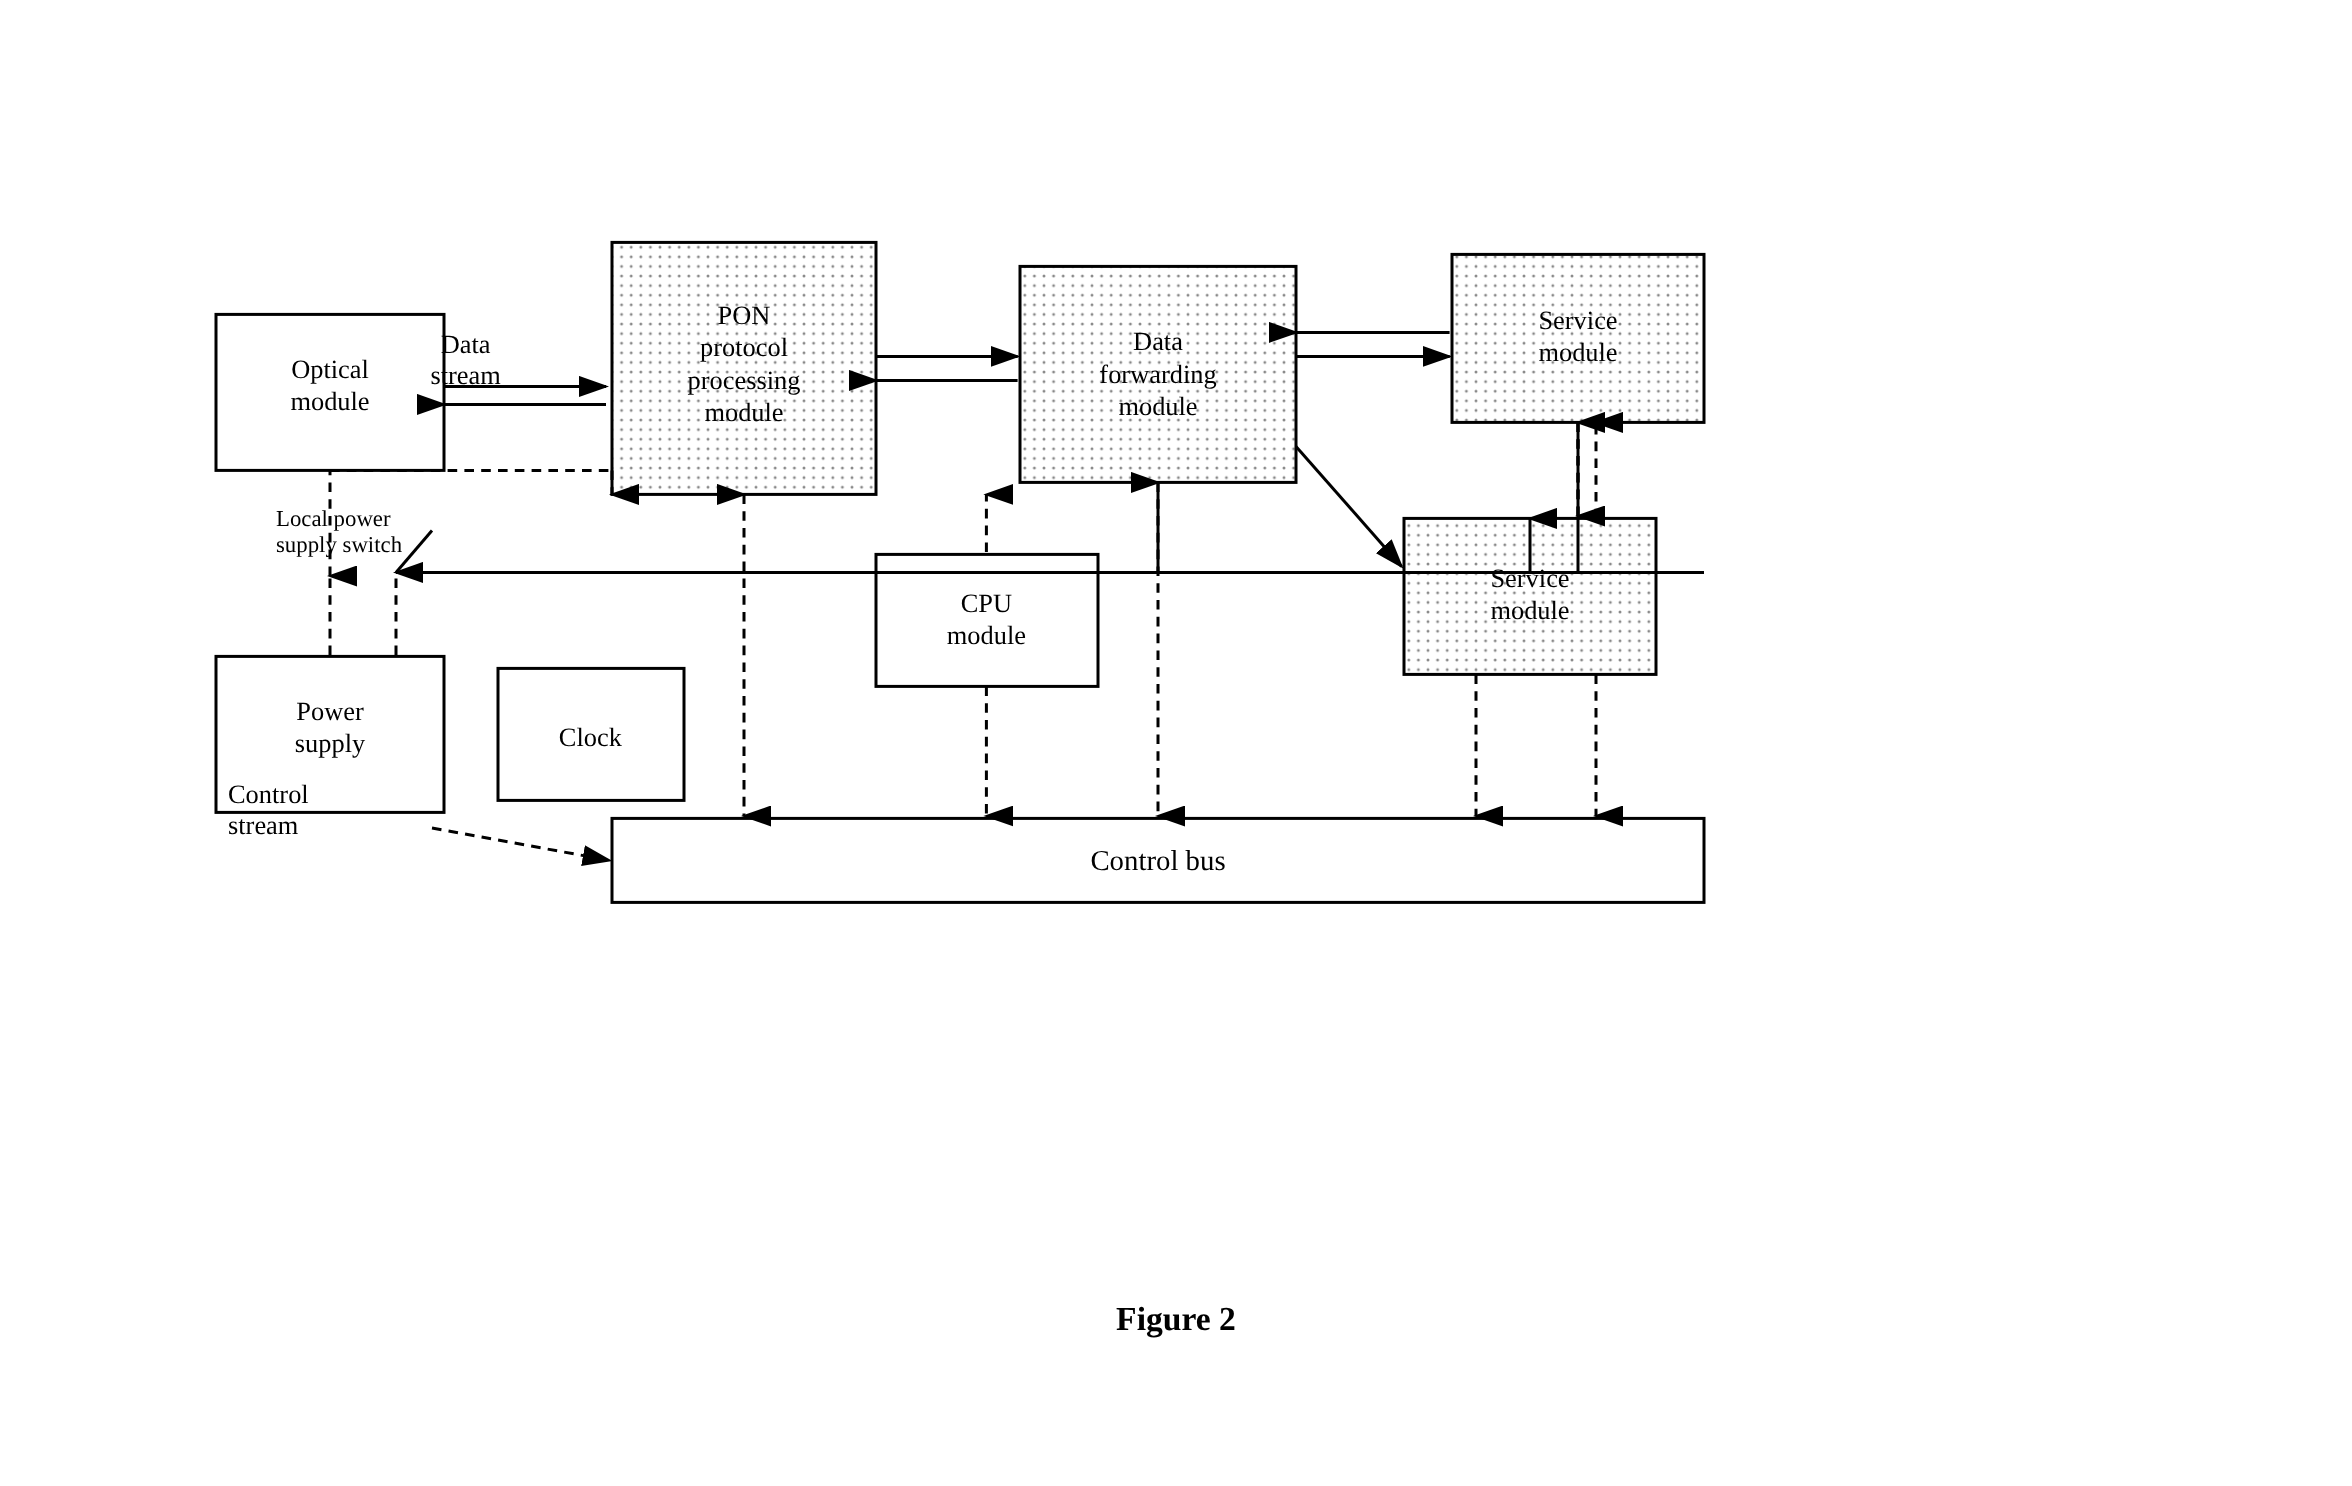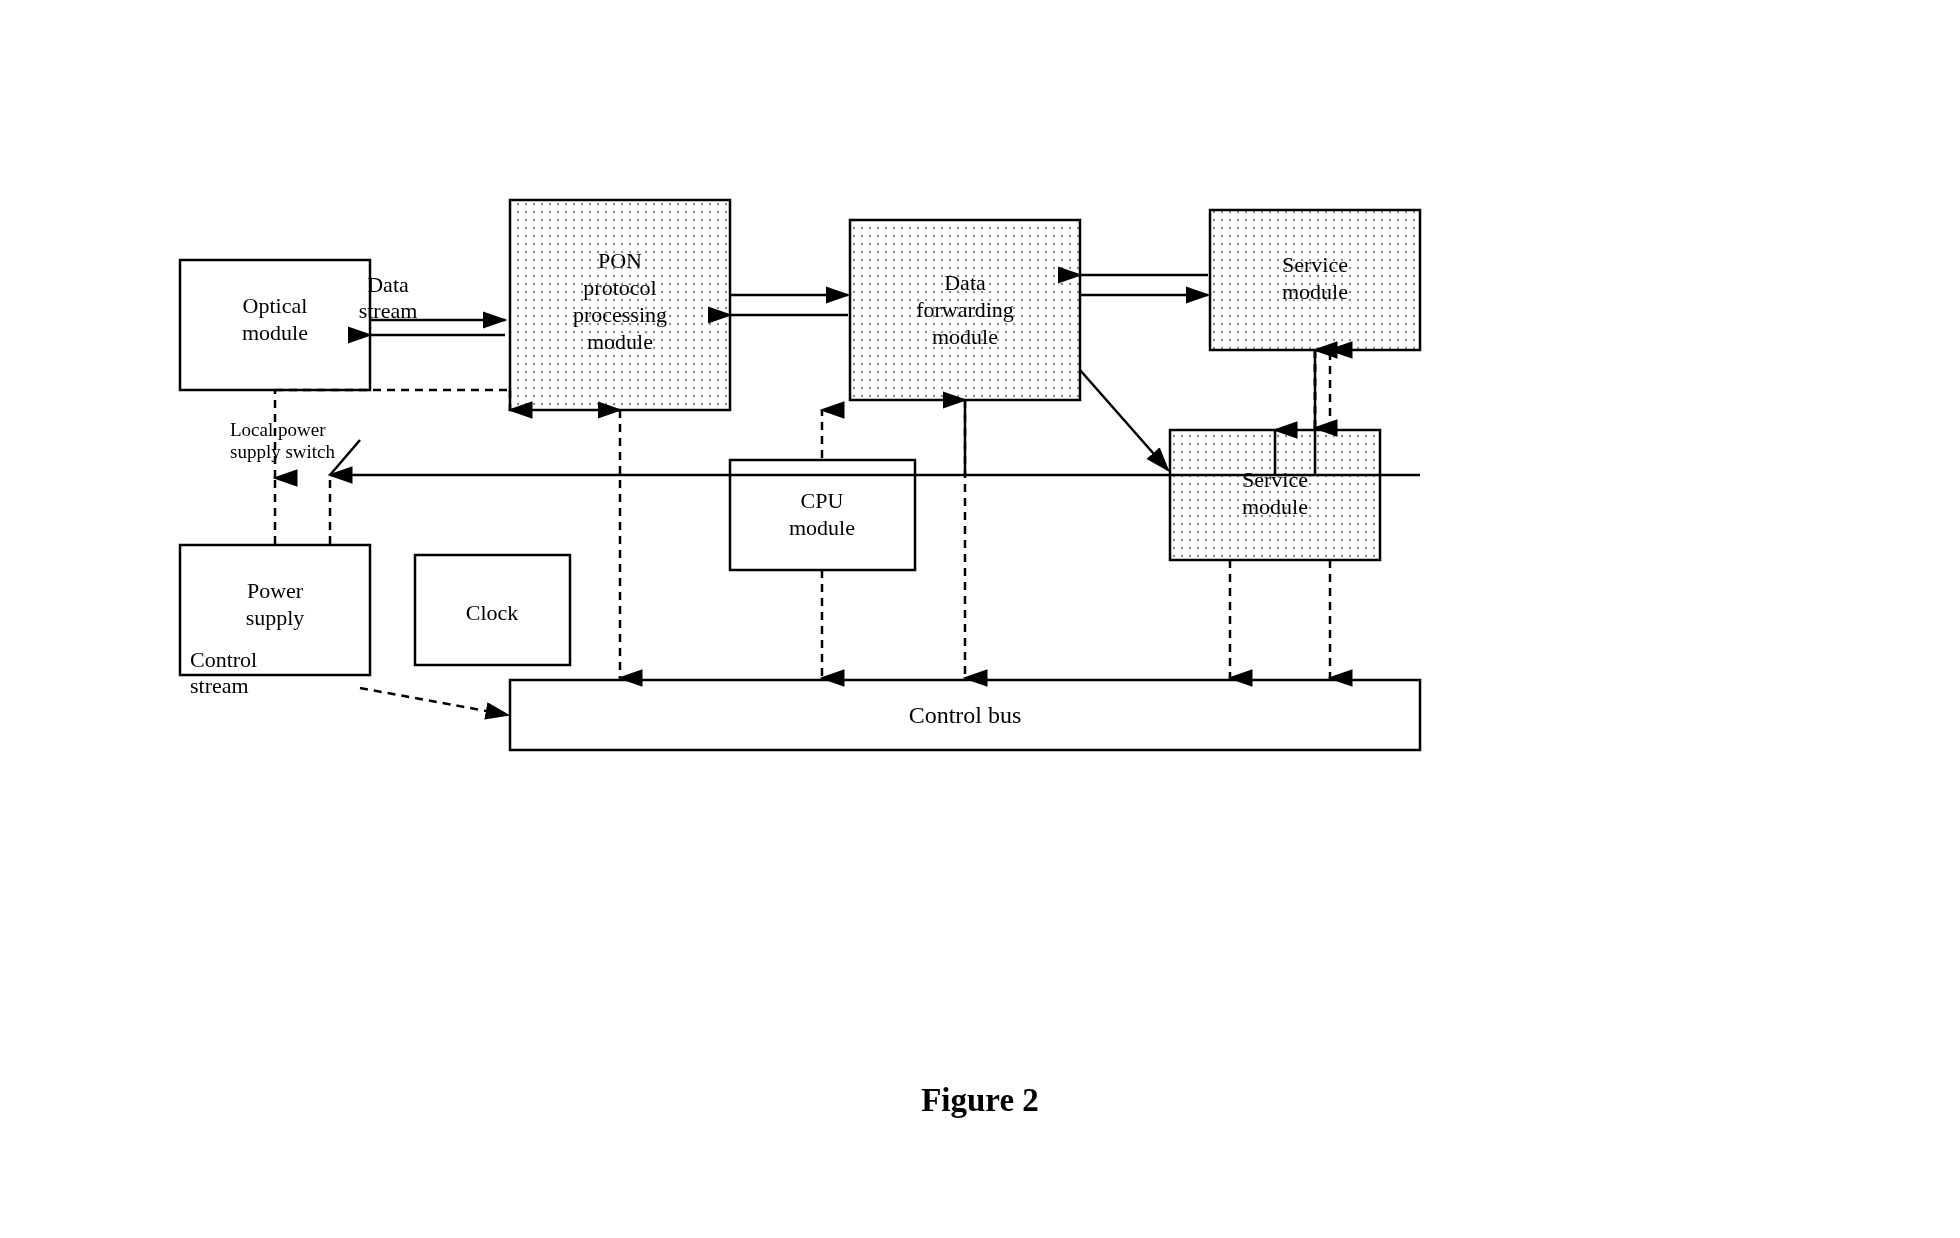--- a/index.html
+++ b/index.html
@@ -24,21 +24,21 @@
     
     .svg-overlay {
       position: absolute;
       top: 0; left: 0;
       width: 100%;
       height: 100%;
       pointer-events: none;
     }
 
     .figure-caption {
-      font-size: 33px;
+      font-size: 28px;
       font-weight: bold;
       text-align: center;
       margin-top: 12px;
     }
   </style>
 </head>
 <body>
 
 <div class="diagram-wrapper">
   <svg class="svg-overlay" viewBox="0 0 1700 950">

